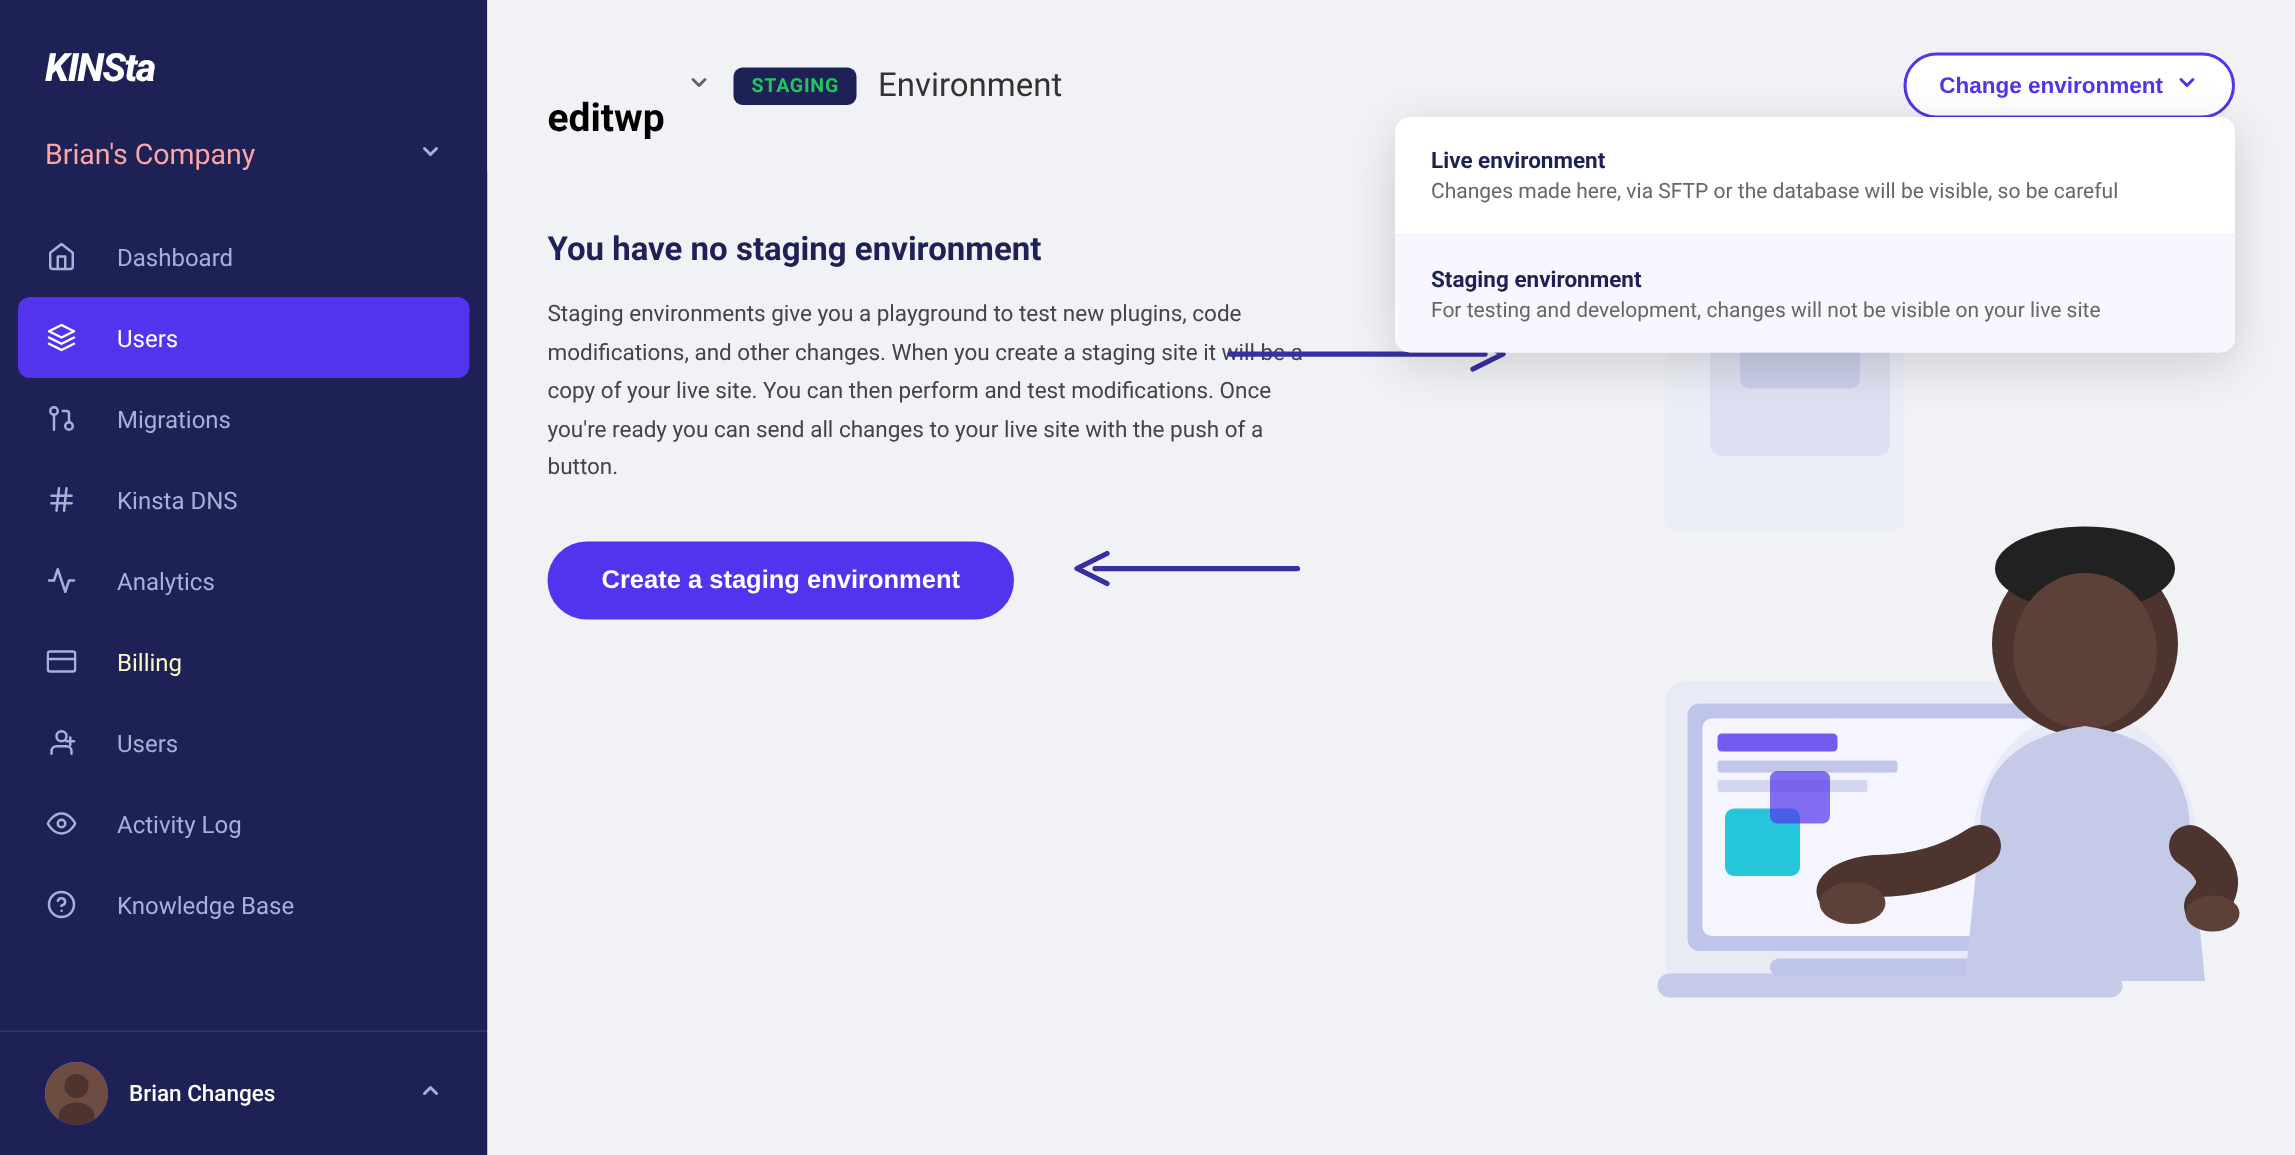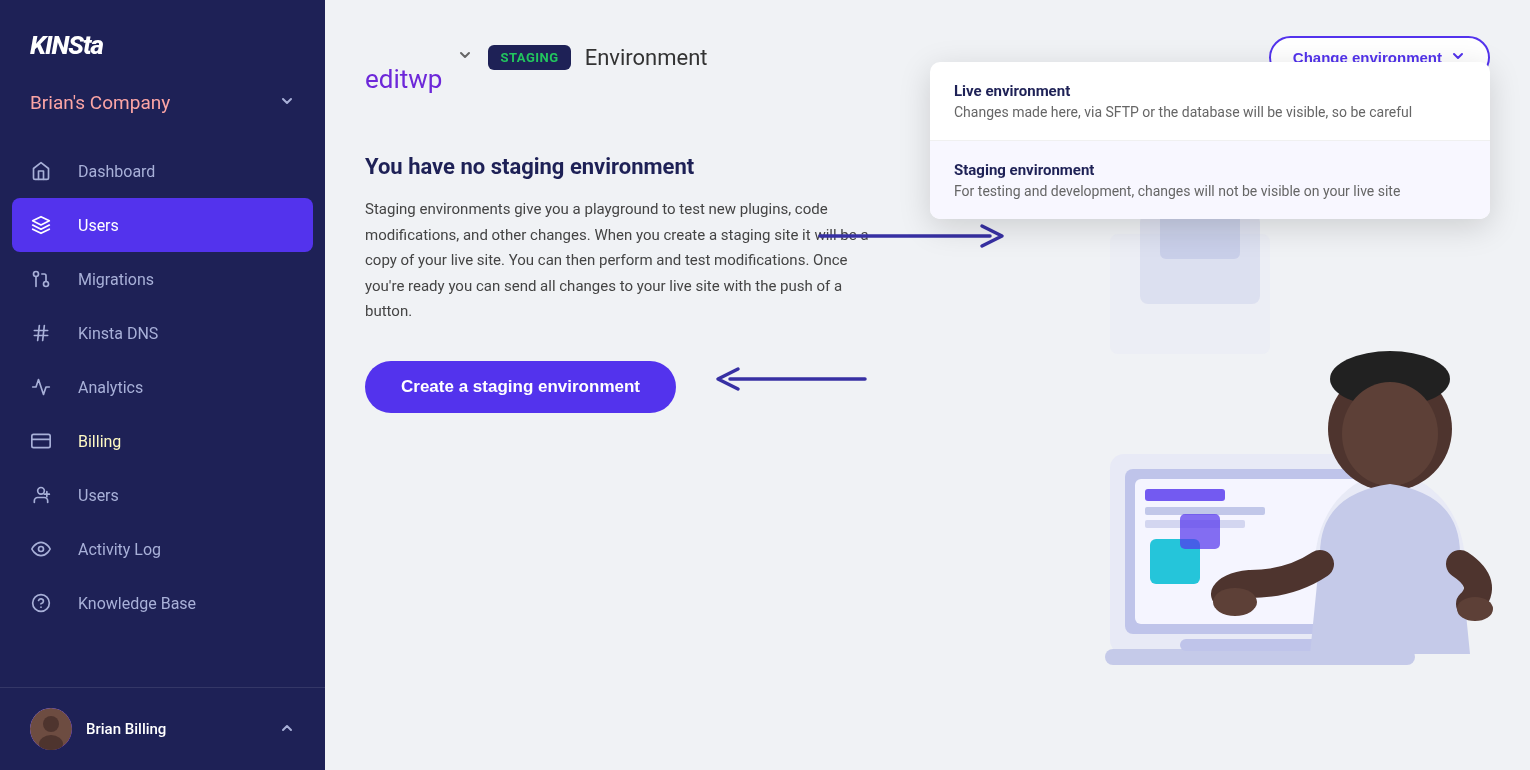--- a/index.html
+++ b/index.html
@@ -146,22 +146,22 @@
     }
 
     .header-left {
       display: flex;
       align-items: center;
       gap: 14px;
     }
 
     .site-name {
       font-size: 26px;
-      font-weight: 400;
-      color: #6d28d9;
+      font-weight: 700;
+      color: #000000;
       margin-top: 44px;
     }
 
     .site-dropdown-icon {
       color: #666;
       font-size: 16px;
       cursor: pointer;
     }
 
     .staging-badge {
@@ -189,21 +189,21 @@
       background: white;
       color: #5333ed;
       font-size: 15px;
       font-weight: 600;
       cursor: pointer;
     }
 
     
     .dropdown-overlay {
       position: absolute;
-      top: 62px;
+      top: 78px;
       right: 40px;
       background: white;
       border-radius: 10px;
       box-shadow: 0 8px 32px rgba(0,0,0,0.15);
       width: 560px;
       z-index: 100;
       overflow: hidden;
     }
 
     .dropdown-item {
@@ -408,21 +408,21 @@
   <div class="sidebar-footer">
     <div class="user-info">
       <div class="user-avatar">
 
         <svg width="42" height="42" viewBox="0 0 42 42" xmlns="http://www.w3.org/2000/svg">
           <circle cx="21" cy="21" r="21" fill="#6d4c41"></circle>
           <circle cx="21" cy="16" r="8" fill="#4e342e"></circle>
           <ellipse cx="21" cy="36" rx="12" ry="9" fill="#4e342e"></ellipse>
         </svg>
       </div>
-      <span class="user-name">Brian Billing</span>
+      <span class="user-name">Brian Changes</span>
     </div>
     <span class="chevron-up">
       <svg width="16" height="16" viewBox="0 0 16 16" fill="none">
           <path d="M4 10l4-4 4 4" stroke="#a8b0d8" stroke-width="2" stroke-linecap="round" stroke-linejoin="round"></path>
         </svg>
     </span>
   </div>
 </div>
 
 <div class="main">

